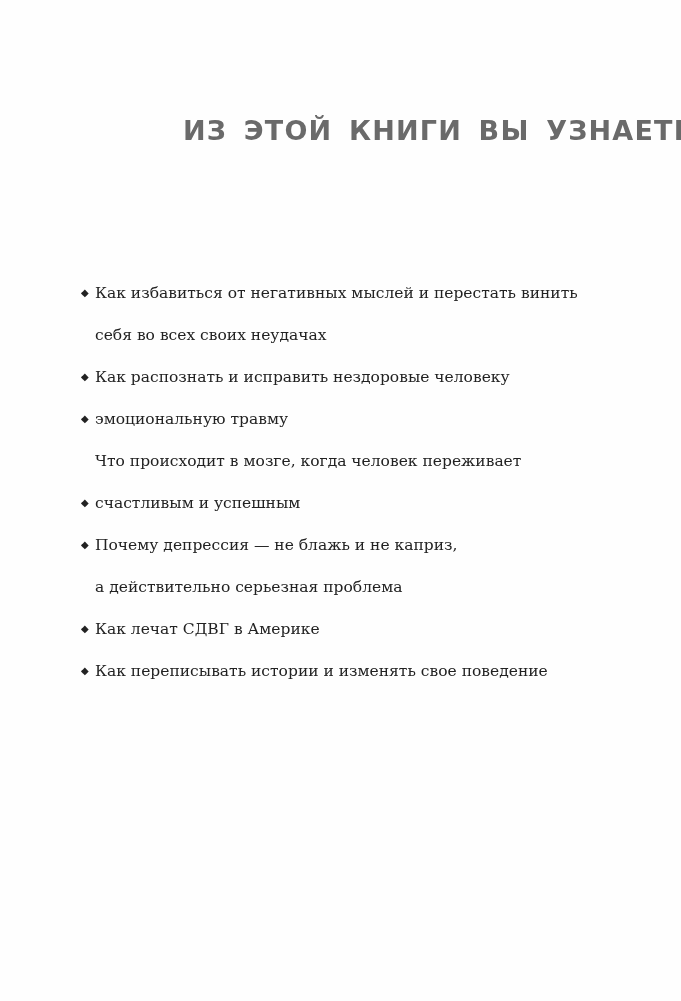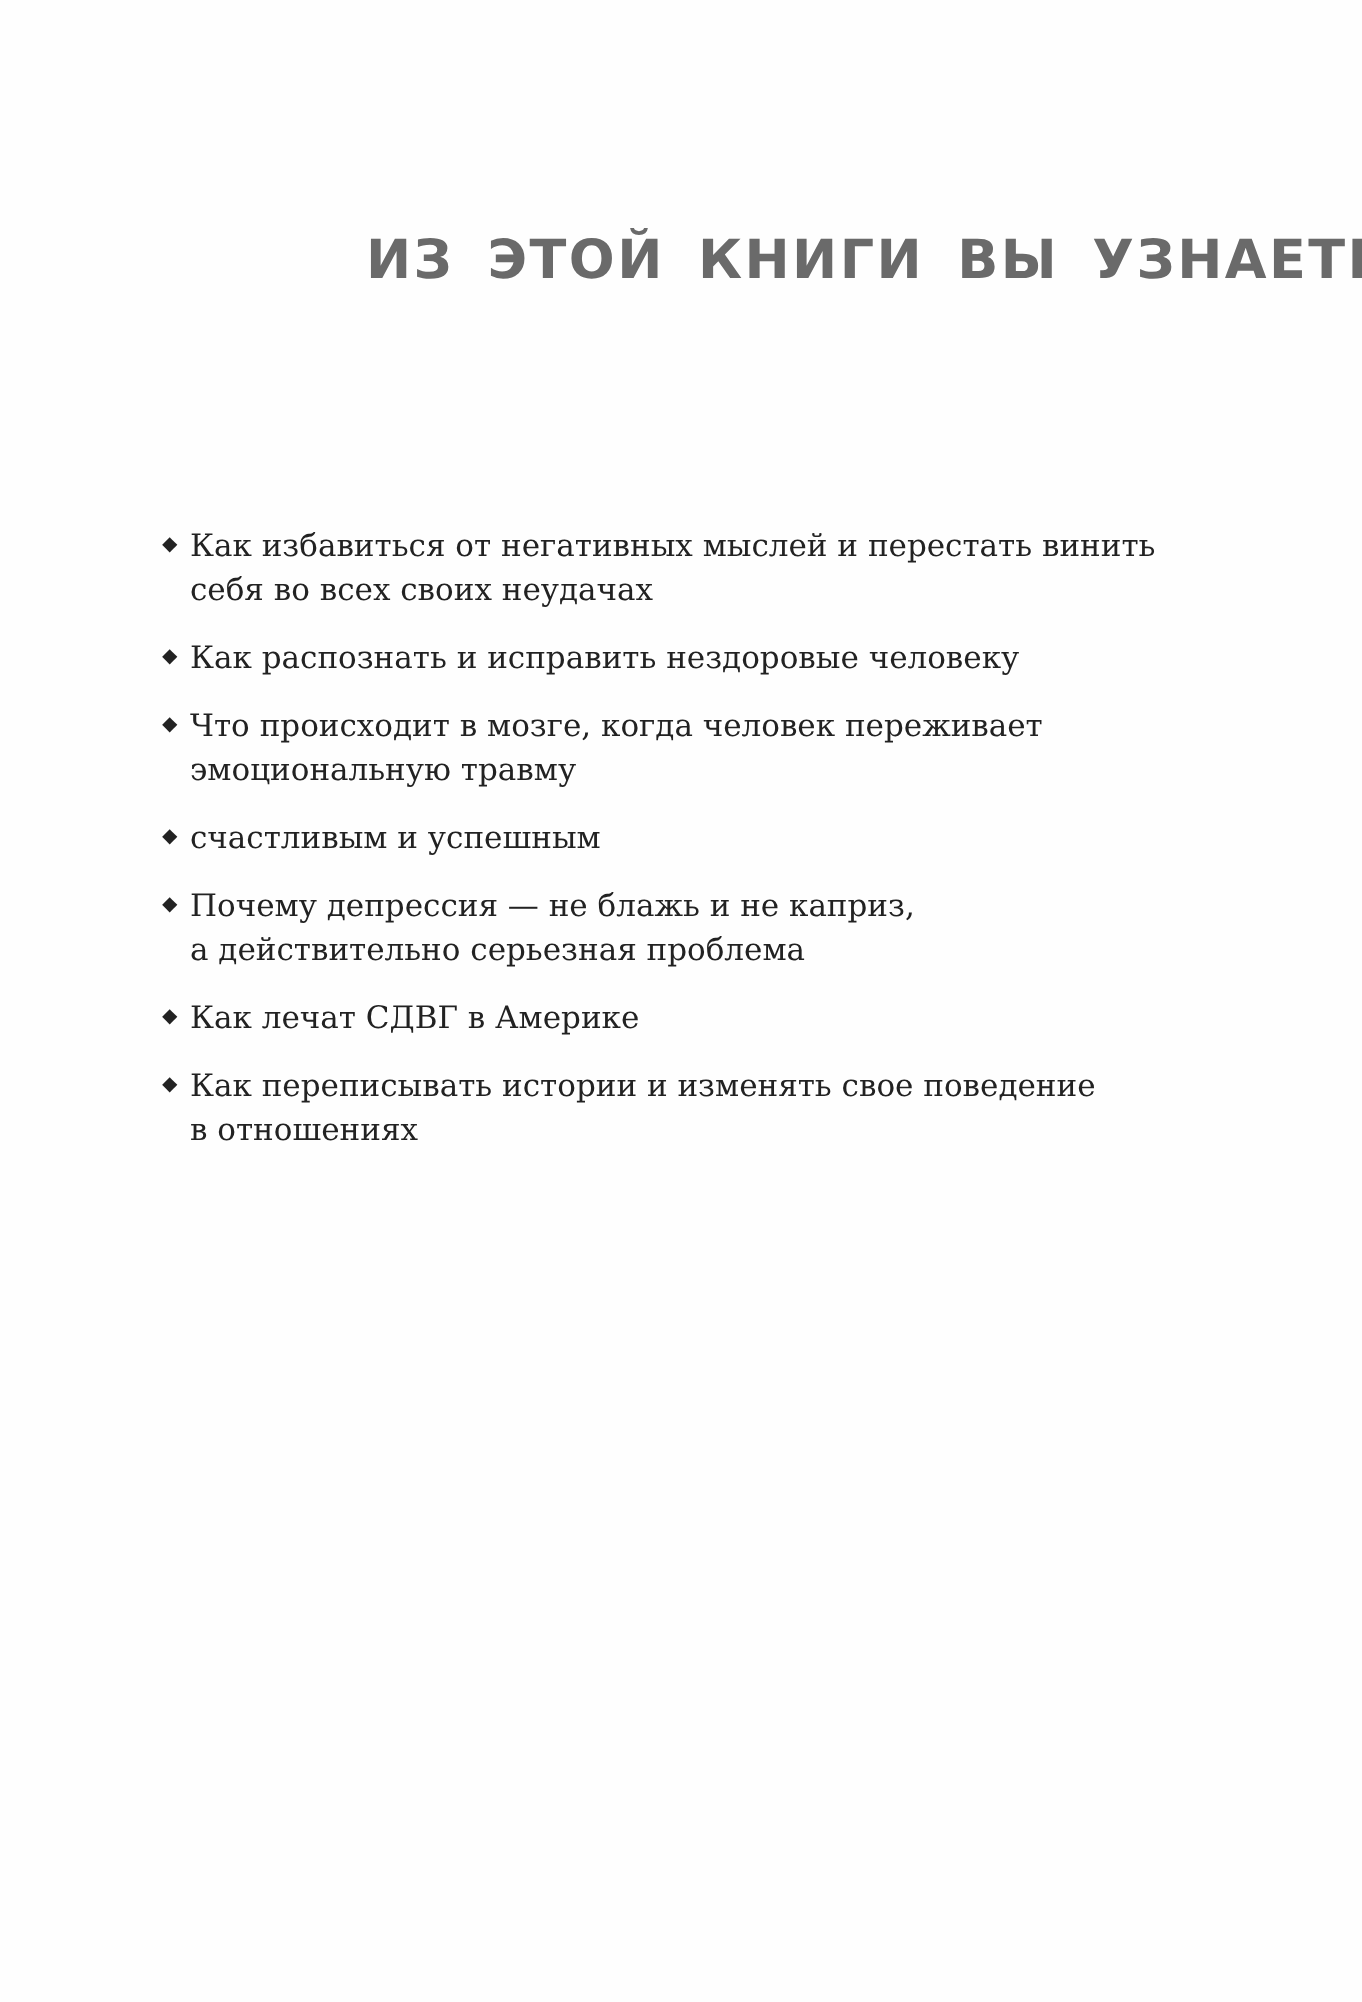--- a/index.html
+++ b/index.html
@@ -57,55 +57,55 @@
       position: absolute;
       left: 1px;
       top: 0;
       font-size: 10px;
       line-height: 22px;
       color: #222222;
     }
     .bullet-line {
       display: block;
       white-space: nowrap;
+      margin-top: 20px;
     }
   </style>
 </head>
 <body>
 
 <div class="page">
   <div class="heading">ИЗ ЭТОЙ КНИГИ ВЫ УЗНАЕТЕ:</div>
 
   <ul class="bullets">
     <li class="bullet-item">
       <span class="bullet-mark">◆</span>
       <span class="bullet-line">Как избавиться от негативных мыслей и перестать винить</span>
       <span class="bullet-line">себя во всех своих неудачах</span>
     </li>
     <li class="bullet-item">
       <span class="bullet-mark">◆</span>
       <span class="bullet-line">Как распознать и исправить нездоровые человеку</span>
     </li>
     <li class="bullet-item">
       <span class="bullet-mark">◆</span>
+      <span class="bullet-line">эмоциональную травму</span>
       <span class="bullet-line">Что происходит в мозге, когда человек переживает</span>
-      <span class="bullet-line">эмоциональную травму</span>
     </li>
     <li class="bullet-item">
       <span class="bullet-mark">◆</span>
       <span class="bullet-line">счастливым и успешным</span>
     </li>
     <li class="bullet-item">
       <span class="bullet-mark">◆</span>
       <span class="bullet-line">Почему депрессия — не блажь и не каприз,</span>
       <span class="bullet-line">а действительно серьезная проблема</span>
     </li>
     <li class="bullet-item">
       <span class="bullet-mark">◆</span>
       <span class="bullet-line">Как лечат СДВГ в Америке</span>
     </li>
     <li class="bullet-item">
       <span class="bullet-mark">◆</span>
       <span class="bullet-line">Как переписывать истории и изменять свое поведение</span>
-      <span class="bullet-line">в отношениях</span>
     </li>
   </ul>
 </div>
 
 </body></html>

